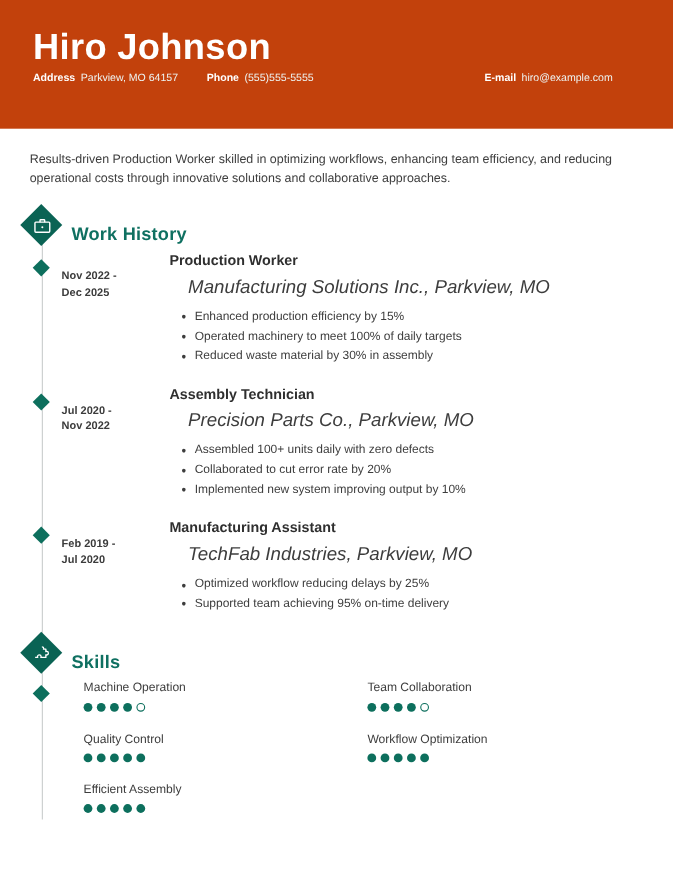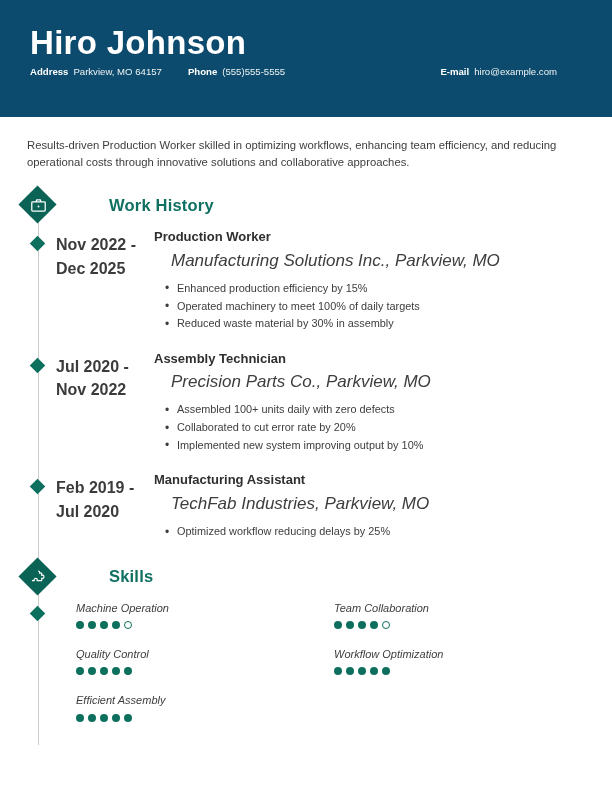--- a/index.html
+++ b/index.html
@@ -11,21 +11,21 @@
     height: 792px;
     background: #ffffff;
     font-family: "Liberation Sans", sans-serif;
     color: #3b3b3b;
     overflow: hidden;
     position: relative;
   }
 
   
   .header {
-    background: #0c4a6e;
+    background: #c2410c;
     height: 117px;
     padding: 0 30px;
     box-sizing: border-box;
     position: relative;
   }
   .name {
     color: #ffffff;
     font-size: 33px;
     font-weight: bold;
     letter-spacing: 0.3px;
@@ -81,24 +81,23 @@
     z-index: 0;
   }
 
   
   .section {
     position: relative;
     z-index: 2;
   }
   .section-head {
     display: flex;
-    align-items: center;
+    align-items: flex-end;
     margin-left: 20px;
     position: relative;
-    gap: 44px;
   }
   .diamond-badge {
     width: 36px;
     height: 36px;
     flex: 0 0 36px;
     position: relative;
   }
   .diamond-badge .dshape {
     position: absolute;
     left: 4px;
@@ -144,25 +143,26 @@
     position: absolute;
     left: 12px;
     top: 9px;
     width: 11px;
     height: 11px;
     background: #0d6f5d;
     transform: rotate(45deg);
   }
   .entry-date {
     flex: 0 0 92px;
-    font-size: 16px;
+    font-size: 10px;
     font-weight: bold;
     color: #3b3b3b;
     line-height: 1.45;
     padding-top: 4px;
+    margin-top: 12px;
   }
   .entry-body {
     flex: 1 1 auto;
     padding-left: 6px;
   }
   .job-title {
     font-size: 13px;
     font-weight: bold;
     color: #2f2f2f;
     line-height: 1.2;
@@ -214,21 +214,20 @@
     width: 11px;
     height: 11px;
     background: #0d6f5d;
     transform: rotate(45deg);
   }
   .skills-grid {
     flex: 1 1 auto;
     display: flex;
     padding-left: 20px;
     padding-right: 20px;
-    font-style: italic;
   }
   .skills-col {
     flex: 1 1 50%;
   }
   .skill-item {
     margin-bottom: 18px;
   }
   .skill-name {
     font-size: 11px;
     color: #3d3d3d;
@@ -339,20 +338,21 @@
         </div>
       <div class="entry-date">
         <div>Feb 2019 -</div>
         <div>Jul 2020</div>
       </div>
       <div class="entry-body">
         <div class="job-title">Manufacturing Assistant</div>
         <div class="job-company">TechFab Industries, Parkview, MO</div>
         <ul class="bullets">
           <li>Optimized workflow reducing delays by 25%</li>
+          <li>Supported team achieving 95% on-time delivery</li>
         </ul>
       </div>
     </div>
 
   </div>
 </div>
 
 <div class="section skills-section">
   <div class="section-head">
     <div class="diamond-badge">

